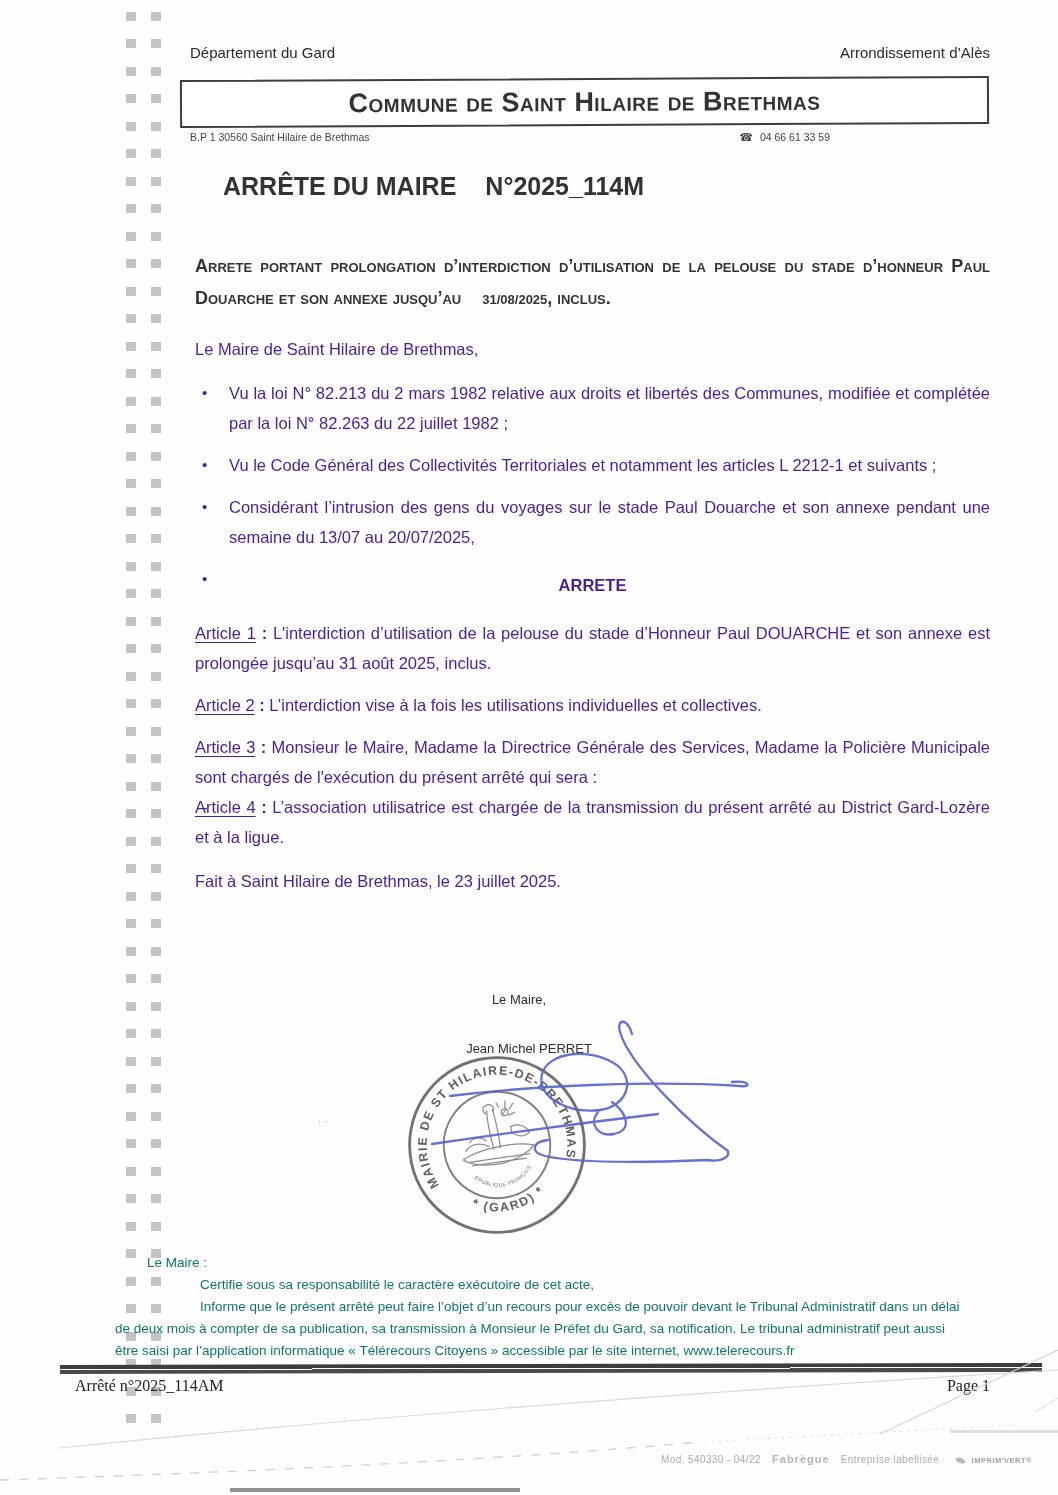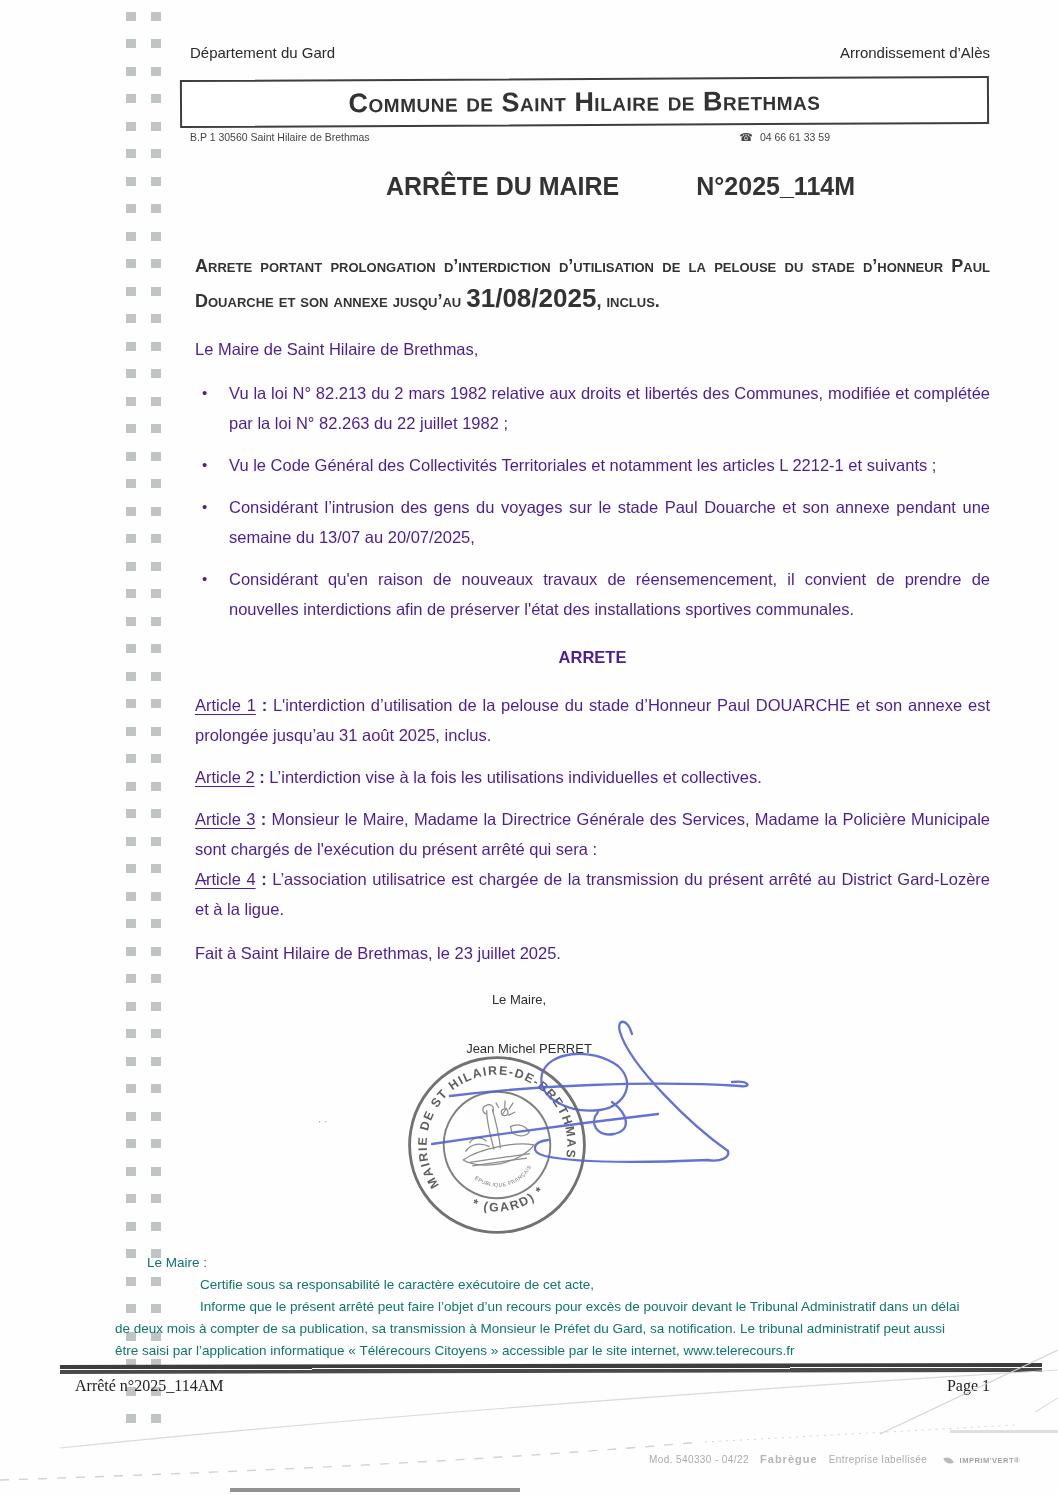--- a/index.html
+++ b/index.html
@@ -28,27 +28,27 @@
     transform:rotate(-0.3deg);background:#fff;
   }
   .commune-box span{
     font-variant:small-caps;font-weight:bold;font-size:27px;color:#333;letter-spacing:.5px;
   }
   .addr-row{position:absolute;top:131px;left:190px;right:68px;display:flex;justify-content:space-between;font-size:10.5px;color:#444;}
   .addr-right{padding-right:160px;}
   .phone-ic{font-size:11px;margin-right:4px;}
 
   
-  .main-title{position:absolute;top:172px;left:195px;width:795px;display:flex;justify-content:center;column-gap:77px;margin-left:0;transform:translateX(28px);
+  .main-title{position:absolute;top:172px;left:195px;width:795px;display:flex;justify-content:flex-start;column-gap:29px;margin-left:0;transform:translateX(28px);
     font-size:25px;font-weight:bold;color:#333;}
 
   
   .subject{position:absolute;top:250px;left:195px;width:795px;
     font-variant:small-caps;font-weight:bold;font-size:18px;line-height:32px;color:#333;text-align:justify;}
-  .subject .big-date{font-size:26px;font-variant:normal;}
+  .subject .big-date{font-size:13px;font-variant:normal;margin-left:16px;}
 
   
   .body-block{position:absolute;top:334px;left:195px;width:795px;font-size:16.5px;line-height:30px;color:#4c1d95;text-align:justify;}
   .body-block p{margin:0 0 12px 0;}
   .intro{margin-bottom:14px !important;}
   .bullet{position:relative;padding-left:34px;}
   .bullet .dot{position:absolute;left:7px;top:0;font-size:15px;}
   .arrete-head{text-align:center;font-weight:bold;margin:18px 0 18px 0 !important;font-size:16.5px;}
   .article .lbl{font-weight:normal;text-decoration:underline;text-underline-offset:3px;}
   .article .colon{font-weight:bold;}
@@ -70,21 +70,21 @@
   .notice .ind{padding-left:85px;}
 
   
   .foot-rule{position:absolute;top:1364px;left:60px;width:982px;height:9px;
     background:linear-gradient(#3d3d3d 0 4px,#fdfdfd 4px 5px,#4a4a4a 5px 9px);
     transform:rotate(-0.12deg);}
   .foot-row{position:absolute;top:1377px;left:75px;right:68px;display:flex;justify-content:space-between;
     font-family:"Liberation Serif", serif;font-size:16px;color:#222;}
 
   
-  .printline{position:absolute;top:1453px;left:0;width:1020px;text-align:right;
+  .printline{position:absolute;top:1453px;left:12px;width:1020px;text-align:right;
     font-size:10px;color:#a8acac;letter-spacing:.4px;}
   .printline .brand{font-weight:bold;color:#b2b6b6;font-size:11px;letter-spacing:1px;margin:0 8px;}
   .printline .lab{margin-right:14px;}
   .leaf{display:inline-block;width:9px;height:7px;background:#b7bbbb;border-radius:0 7px 0 7px;margin-right:3px;transform:rotate(-15deg);vertical-align:middle;}
   .printline .imprim{font-size:7.5px;font-weight:bold;color:#9fa3a3;letter-spacing:.5px;}
 
   .artifacts{position:absolute;left:0;top:0;width:1058px;height:1495px;pointer-events:none;}
 </style>
 </head>
 <body>
@@ -130,21 +130,20 @@
     <p class="bullet">
       <span class="dot">•</span>
       <span>Vu le Code Général des Collectivités Territoriales et notamment les articles L 2212-1 et suivants ;</span>
     </p>
     <p class="bullet">
       <span class="dot">•</span>
       <span>Considérant l’intrusion des gens du voyages sur le stade Paul Douarche et son annexe pendant une semaine du 13/07 au 20/07/2025,</span>
     </p>
     <p class="bullet">
       <span class="dot">•</span>
-      <span>Considérant qu'en raison de nouveaux travaux de réensemencement, il convient de prendre de nouvelles interdictions afin de préserver l'état des installations sportives communales.</span>
     </p>
 
     <p class="arrete-head">ARRETE</p>
 
     <p class="article">
       <span class="lbl">Article 1</span><span class="colon"> : </span><span>L'interdiction d’utilisation de la pelouse du stade d’Honneur Paul DOUARCHE et son annexe est prolongée jusqu’au 31 août 2025, inclus.</span>
     </p>
     <p class="article">
       <span class="lbl">Article 2</span><span class="colon"> : </span><span>L’interdiction vise à la fois les utilisations individuelles et collectives.</span>
     </p>

